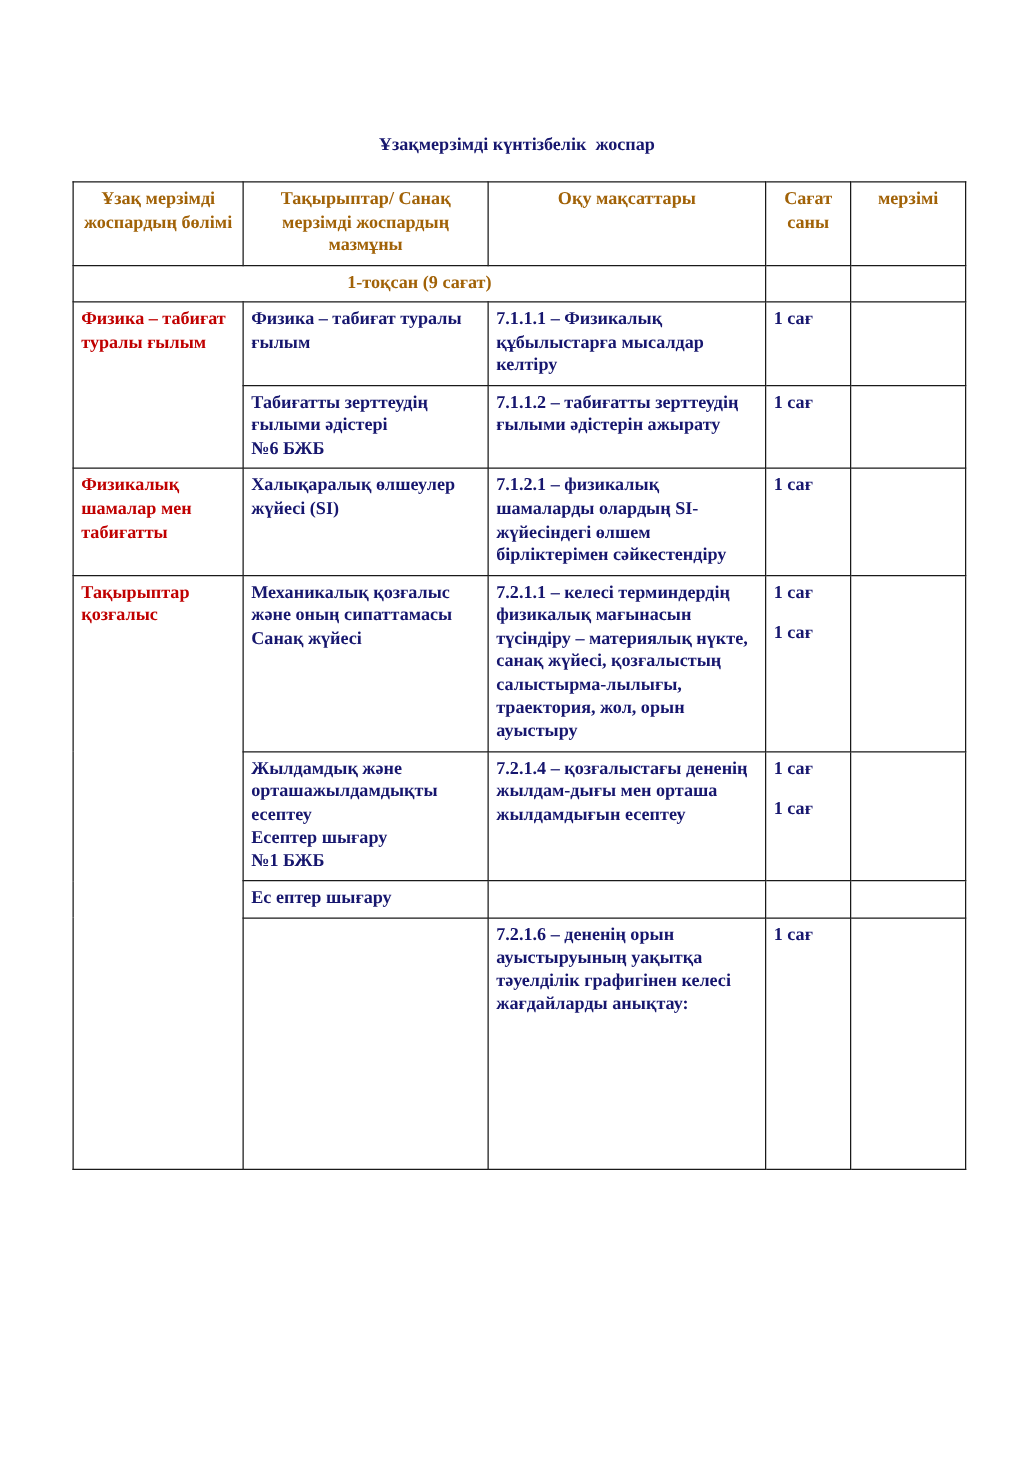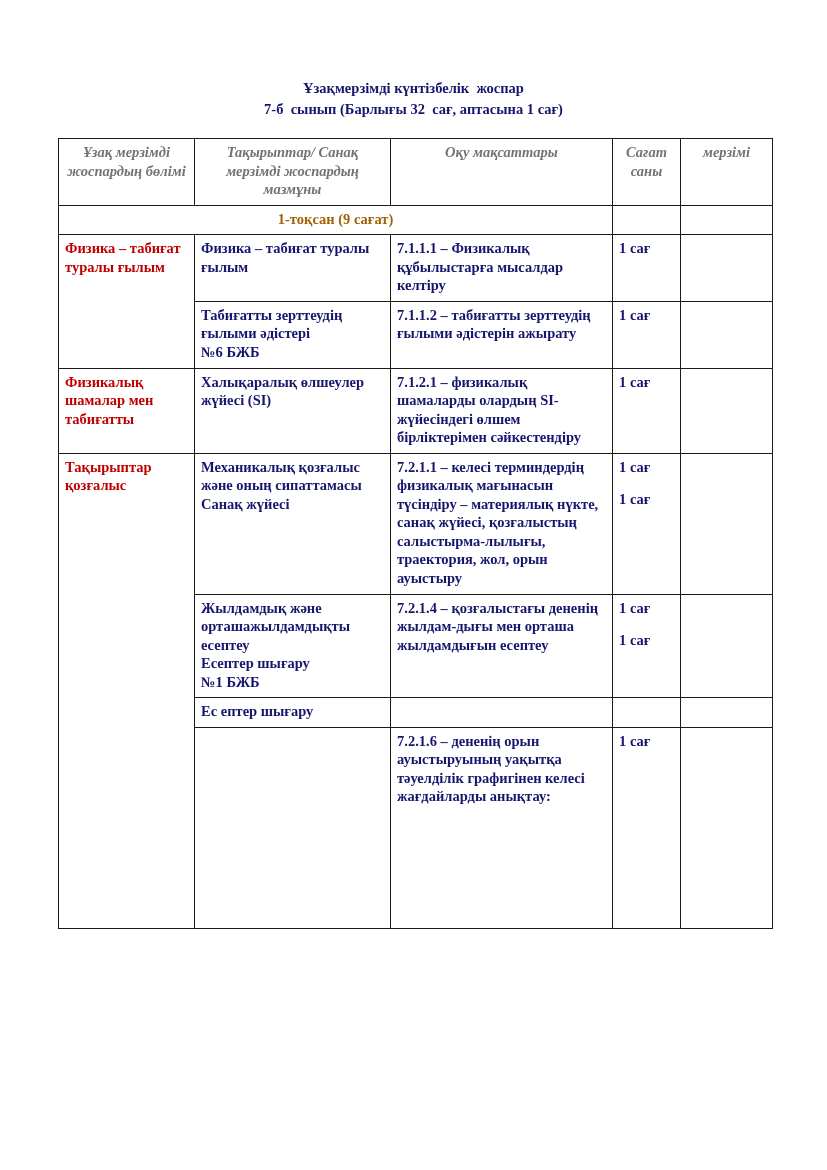--- a/index.html
+++ b/index.html
@@ -11,21 +11,21 @@
     width: 827px;
     height: 1170px;
     font-family: "Liberation Serif", serif;
     color: #16166e;
   }
   .page {
     width: 827px;
     height: 1170px;
     position: relative;
     box-sizing: border-box;
-    padding: 78px 58px 0 58px;
+    padding: 106px 58px 0 58px;
   }
   .doc-title {
     text-align: center;
     font-weight: bold;
     font-size: 14.5px;
     color: #16166e;
     line-height: 1.45;
   }
   .doc-title div { white-space: pre-wrap; }
   table.plan {
@@ -42,24 +42,23 @@
     font-weight: bold;
     line-height: 1.28;
   }
   col.c1 { width: 136px; }
   col.c2 { width: 196px; }
   col.c3 { width: 222px; }
   col.c4 { width: 68px; }
   col.c5 { width: 92px; }
   .hdr td {
     text-align: center;
-    color: #737373;
+    color: #a16207;
     vertical-align: top;
     padding-top: 6px;
-    font-style: italic;
   }
   .term-row td {
     text-align: center;
     color: #a16207;
     padding: 3px 4px;
   }
   .term-row td.blank { border-left: 1px solid #1a1a1a; }
   .sect {
     color: #c00000;
   }
@@ -67,21 +66,20 @@
   .spacer { display: block; height: 14px; }
   .nowrapline { white-space: pre-line; }
 </style>
 </head>
 <body>
 
 <div class="page">
 
   <div class="doc-title">
     <div>Ұзақмерзімді күнтізбелік  жоспар</div>
-    <div>7-б  сынып (Барлығы 32  сағ, аптасына 1 сағ)</div>
   </div>
 
   <table class="plan">
     <colgroup>
       <col class="c1">
         <col class="c2">
         <col class="c3">
         <col class="c4">
         <col class="c5">
     </colgroup>

